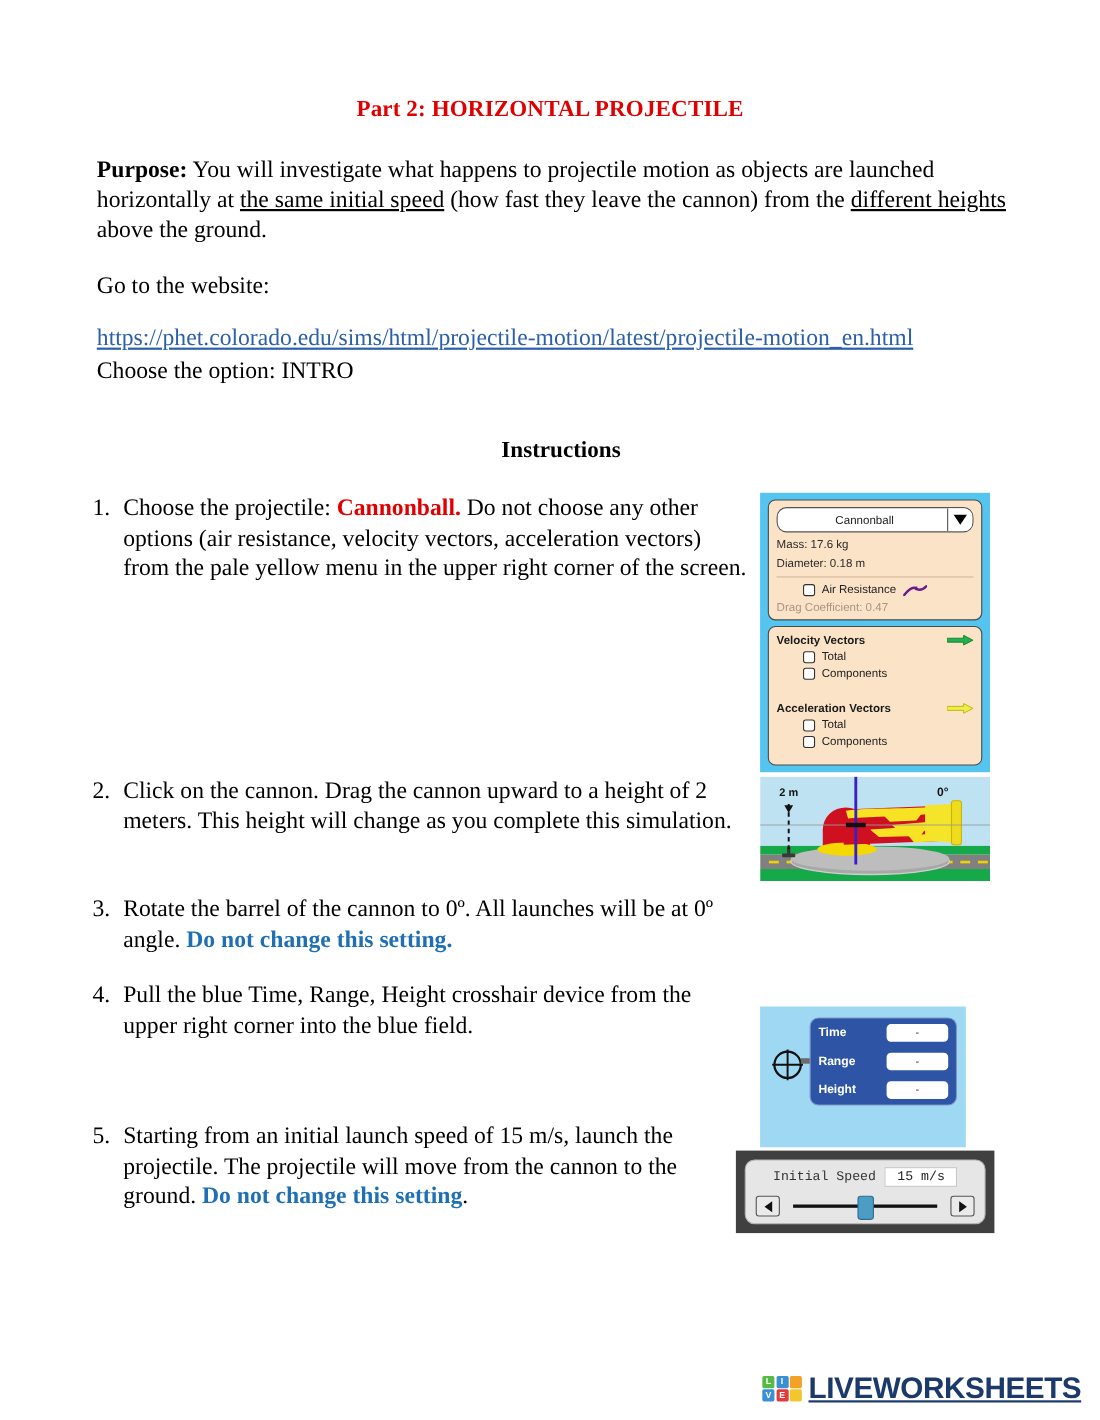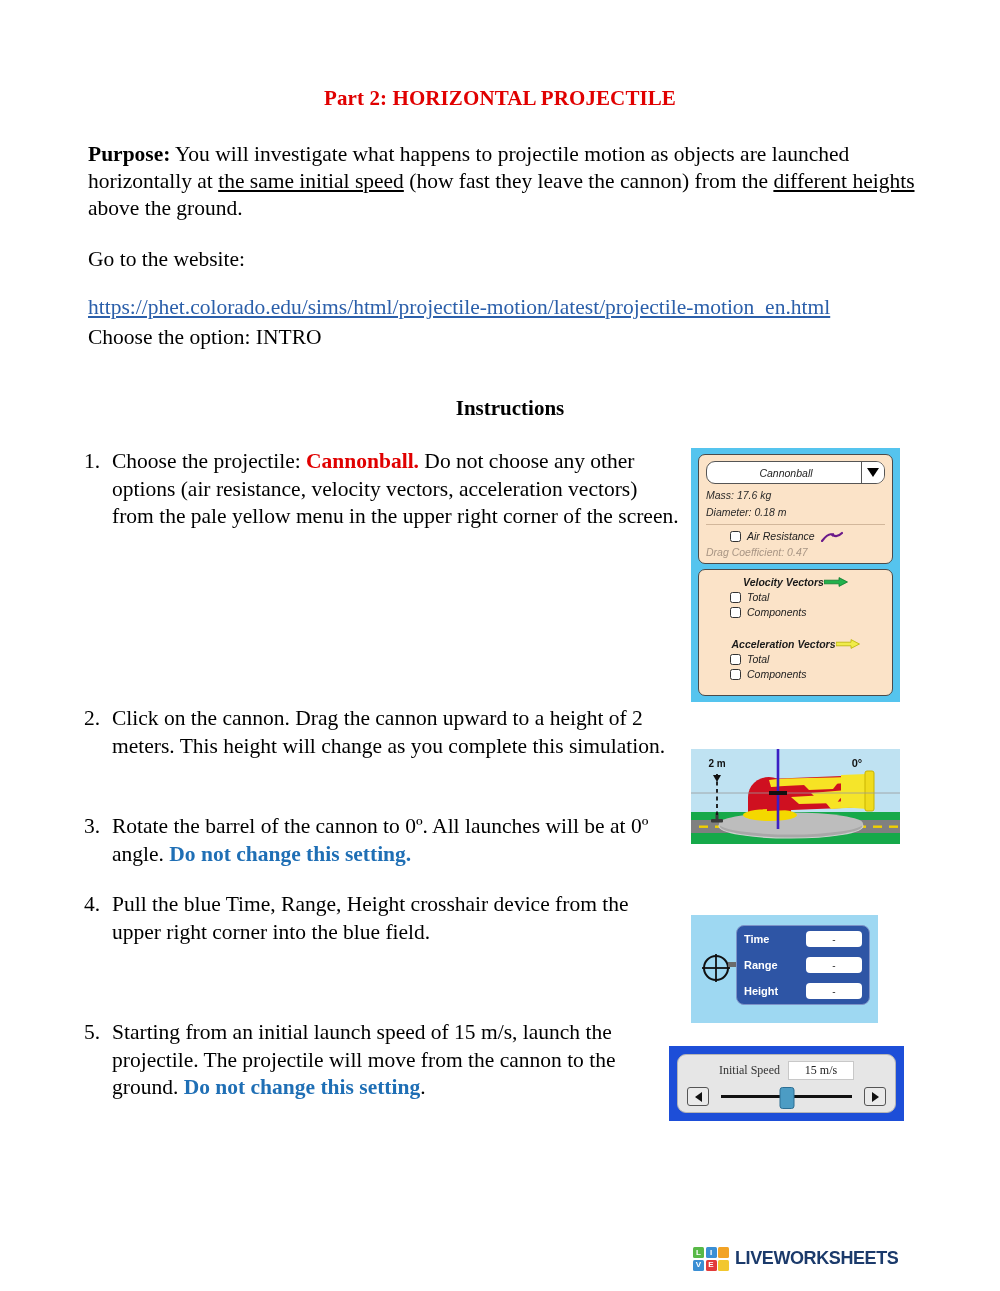--- a/index.html
+++ b/index.html
@@ -105,21 +105,20 @@
   .fig-panel {
     position: absolute;
     left: 691px;
     top: 448px;
     width: 209px;
     height: 254px;
     background: #55c4ee;
     box-sizing: border-box;
     padding: 6px 7px;
     font-family: "Liberation Sans", "DejaVu Sans", sans-serif;
-    font-style: italic;
   }
   .panel-box {
     background: #fbe3c8;
     border: 1.6px solid #4a4a4a;
     border-radius: 7px;
     box-sizing: border-box;
     padding: 6px 7px;
   }
   .panel-box.top { height: 110px; margin-bottom: 5px; }
   .panel-box.bottom { height: 127px; }
@@ -183,43 +182,43 @@
   }
   .chk-lbl { font-size: 10.5px; color: #222; }
   .drag-line { font-size: 10.5px; color: #a89584; margin-top: 4px; }
 
   .sec-title {
     font-size: 10.5px;
     font-weight: bold;
     color: #1a1a1a;
     display: flex;
     align-items: center;
-    justify-content: center;
+    justify-content: space-between;
   }
   .sec-title:not(:first-child) { margin-top: 20px; }
   .arrow-ico { display: block; }
 
   
   .fig-cannon {
     position: absolute;
     left: 691px;
-    top: 749px;
+    top: 706px;
     width: 209px;
     height: 95px;
     overflow: hidden;
     text-align: right;
   }
 
   
   .fig-tool {
     position: absolute;
     left: 691px;
     top: 915px;
     width: 187px;
-    height: 108px;
+    height: 128px;
     background: #9ed8f2;
     font-family: "Liberation Sans", "DejaVu Sans", sans-serif;
   }
   .tool-inner {
     position: absolute;
     left: 45px; top: 10px;
     width: 134px; height: 80px;
     background: #2e55a5;
     border: 1.5px solid #7d93c8;
     border-radius: 8px;
@@ -250,24 +249,24 @@
     background: #6b6b6b;
   }
 
   
   .fig-speed {
     position: absolute;
     left: 669px;
     top: 1046px;
     width: 235px;
     height: 75px;
-    background: #1d4ed8;
+    background: #404040;
     box-sizing: border-box;
     padding: 8px;
-    font-family: Liberation Serif, serif;
+    font-family: Liberation Mono, monospace;
   }
   .speed-inner {
     width: 100%; height: 100%;
     background: #e6e6e6;
     border: 1.2px solid #b5b5b5;
     border-radius: 9px;
     box-sizing: border-box;
     padding: 6px 9px;
     display: flex;
     flex-direction: column;
@@ -329,24 +328,25 @@
     gap: 1.5px;
   }
   .logo-cell {
     width: 11px; height: 11px;
     border-radius: 1.5px;
     display: flex; align-items: center; justify-content: center;
     font-size: 8px; font-weight: bold; color: #fff;
     line-height: 1;
   }
   .logo-text {
-    font-size: 18px;
+    font-size: 27px;
     font-weight: bold;
     color: #1b3a6b;
     letter-spacing: -0.4px;
+    text-decoration: underline;
   }
 </style>
 </head>
 <body>
 
 <div class="page">
 
   <div class="doc-title">Part 2:  HORIZONTAL PROJECTILE</div>
 
   <div class="purpose-block">

